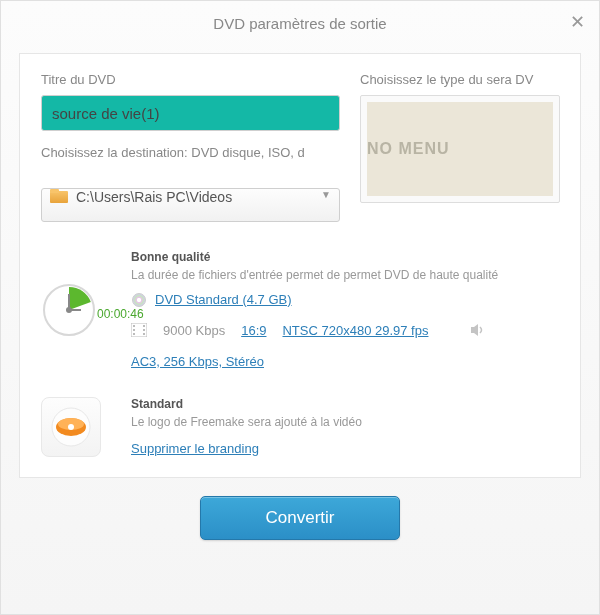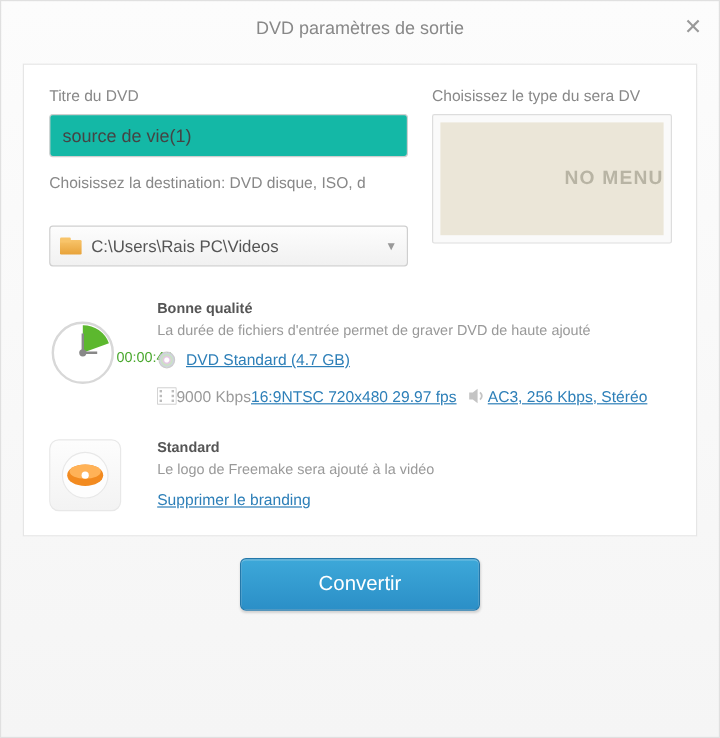--- a/index.html
+++ b/index.html
@@ -66,21 +66,21 @@
   color: #444;
   background: #14b8a6;
 }
 .dest-row { margin-top: 14px; }
 .select-like {
   width: 100%;
   height: 34px;
   border: 1px solid #cfcfcf;
   border-radius: 3px;
   display: flex;
-  align-items: center;
+  align-items: flex-start;
   padding: 0 8px;
   background: linear-gradient(to bottom, #fdfdfd, #f1f1f1);
   cursor: pointer;
   gap: 8px;
   position: relative;
   margin-top: 28px;
 }
 .folder-icon {
   width: 18px; height: 14px;
   position: relative;
@@ -118,21 +118,21 @@
   background: #fafafa;
   padding: 6px;
   margin-top: 2px;
 }
 .menu-preview-inner {
   width: 100%;
   height: 100%;
   background: #ebe6d8;
   display: flex;
   align-items: center;
-  justify-content: flex-end;
+  justify-content: flex-start;
   color: #b8b4a4;
   font-weight: bold;
   font-size: 16px;
   letter-spacing: 1px;
 }
 .section {
   display: flex;
   gap: 20px;
   margin-top: 28px;
 }
@@ -186,21 +186,21 @@
 }
 .disc-mini {
   width: 14px; height: 14px;
   border-radius: 50%;
   background: radial-gradient(circle, #fff 20%, #e8c4e8 30%, #c8e4c0 50%, #d0d0e8 70%, #eee 100%);
   border: 1px solid #ccc;
 }
 .spec-line2 {
   display: flex;
   align-items: center;
-  gap: 0;
+  gap: 16px;
   font-size: 13px;
   flex-wrap: wrap;
   margin-top: 14px;
 }
 .branding-icon {
   width: 60px; height: 60px;
   border: 1px solid #e8e8e8;
   border-radius: 8px;
   background: linear-gradient(to bottom, #fdfdfd, #f3f3f3);
   display: flex;
@@ -263,21 +263,21 @@
             <path d="M28 28 L28 5 A23 23 0 0 1 49.8 20 Z" fill="#5cb82e"></path>
             <circle cx="28" cy="28" r="3" fill="#888"></circle>
             <line x1="28" y1="28" x2="28" y2="12" stroke="#888" stroke-width="2"></line>
             <line x1="28" y1="28" x2="40" y2="28" stroke="#888" stroke-width="2"></line>
           </svg>
         </div>
         <div class="duration">00:00:46</div>
       </div>
       <div class="section-body">
         <div class="section-title">Bonne qualité</div>
-        <div class="section-sub">La durée de fichiers d'entrée permet de graver DVD de haute ajouté</div>
+        <div class="section-sub">La durée de fichiers d'entrée permet de permet DVD de haute qualité</div>
         <div class="spec-line">
           <span class="mini-icon">
               <span class="disc-mini"></span>
             </span>
           <span class="link">DVD Standard (4.7 GB)</span>
         </div>
         <div class="spec-line2">
           <span class="mini-icon">
             <svg width="16" height="14" viewBox="0 0 16 14">
               <rect x="0" y="0" width="16" height="14" fill="none" stroke="#bcbcbc" stroke-width="1"></rect>

